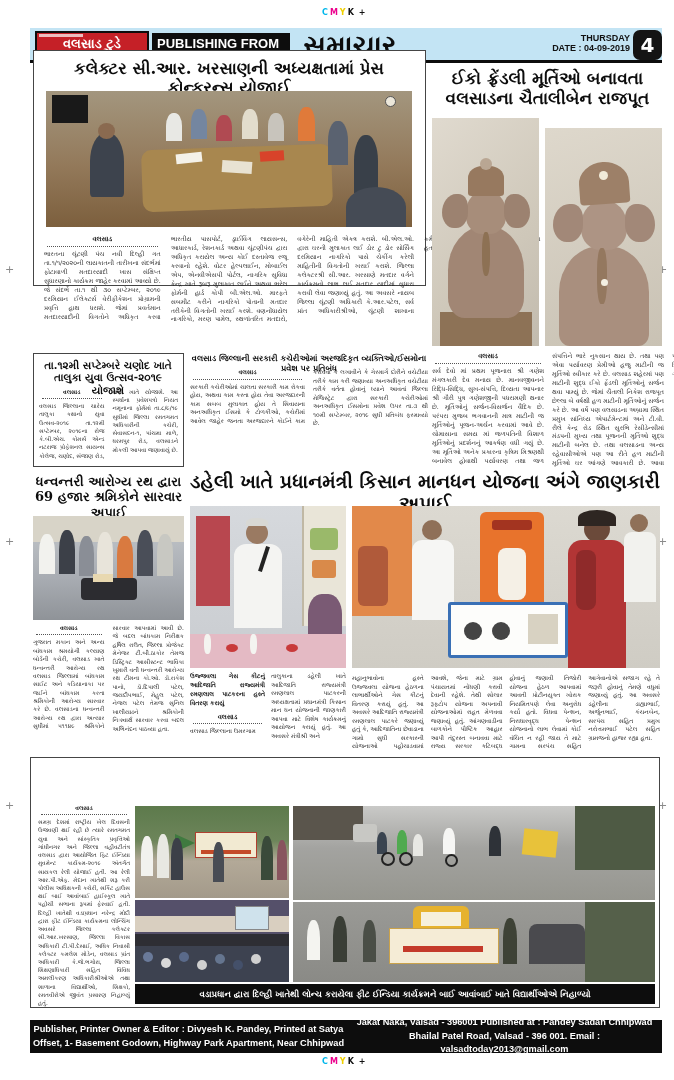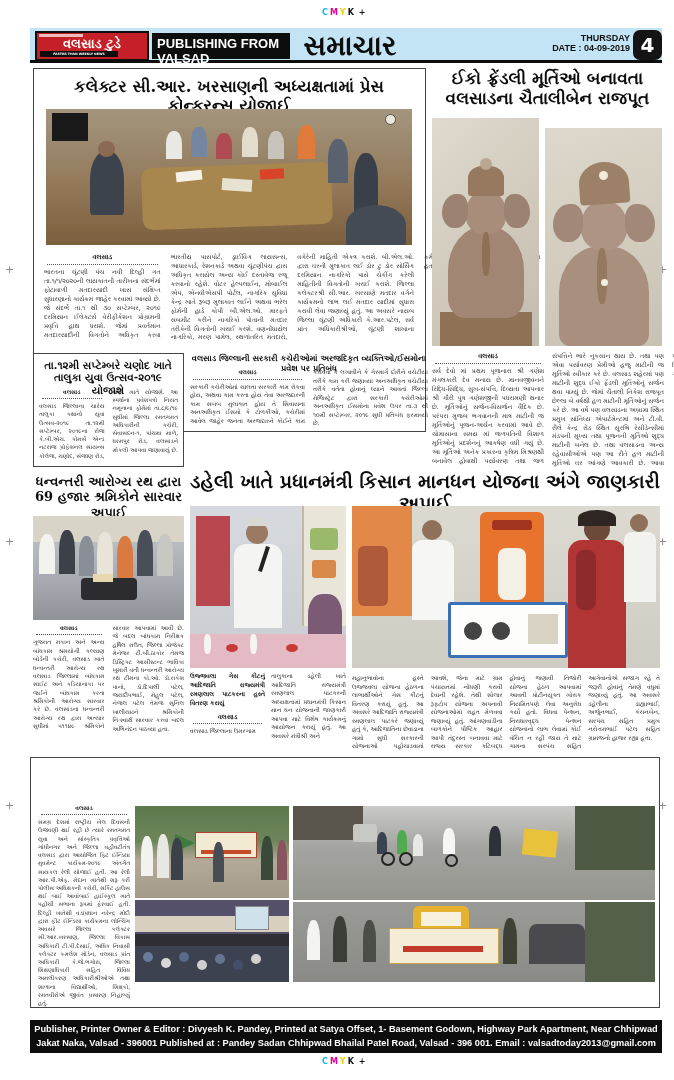--- a/index.html
+++ b/index.html
@@ -13,21 +13,21 @@
   .cols4{column-count:4;column-gap:7px}
   .dateline{text-align:center;font-weight:bold;font-size:6.6px;color:#111}
   .drule{border-top:1px dotted #555;margin:2px 3px 3px 3px;height:0}
   .box{position:absolute;border:1.5px solid #454545;background:#fff}
   .photo{position:absolute;overflow:hidden}
   .photo div{position:absolute}
   .regmark{position:absolute;color:#8a8a8a;font-size:11px;line-height:1}
   .caption-strip{position:absolute;background:#0d0d0d;color:#fff;font-weight:bold;display:flex;align-items:center;justify-content:center;text-align:center}
   .cmyk{position:absolute;font-size:8px;font-weight:bold;letter-spacing:1px;display:flex;gap:1px}
   .cmyk .c{color:#00b7eb}.cmyk .m{color:#ec008c}.cmyk .y{color:#f0d000}.cmyk .k{color:#111}.cmyk .p{color:#111;margin-left:3px}
-  .footerbar{position:absolute;background:#0d0d0d;color:#fff;font-weight:bold;font-size:9.2px;line-height:1.45;display:flex;flex-direction:column;align-items:center;justify-content:center;text-align:center;font-family:"Liberation Sans",sans-serif}
+  .footerbar{position:absolute;background:#0d0d0d;color:#fff;font-weight:bold;font-size:9.2px;line-height:1.45;display:flex;flex-direction:row;align-items:center;justify-content:center;text-align:center;font-family:"Liberation Sans",sans-serif}
 </style>
 </head>
 <body>
 
 <div class="cmyk" style="left:322px;top:8px">
   <span class="c">C</span>
   <span class="m">M</span>
   <span class="y">Y</span>
   <span class="k">K</span>
   <span class="p">+</span>
@@ -55,21 +55,21 @@
 
 <div class="abs" style="left:250px;top:29px;width:200px;text-align:center;font-size:28px;font-weight:800;color:#0c0c0c;font-family:'DejaVu Serif',serif">સમાચાર</div>
 
 <div class="abs" style="left:530px;top:33px;width:100px;text-align:right;font-family:'Liberation Sans',sans-serif">
   <div style="font-size:9px;font-weight:bold">THURSDAY</div>
   <div style="font-size:9px;font-weight:bold">DATE : 04-09-2019</div>
 </div>
 
 <div class="abs" style="left:633px;top:30px;width:29px;height:30px;background:#141414;border-radius:7px;color:#fff;font-size:20px;font-weight:bold;display:flex;align-items:center;justify-content:center">4</div>
 
-<div class="box" style="left:33px;top:68px;width:393px;height:364px">
+<div class="box" style="left:33px;top:50px;width:393px;height:236px">
   <div class="hl" style="position:absolute;left:6px;top:8px;width:378px;font-size:16.5px">કલેક્ટર સી.આર. ખરસાણની અધ્યક્ષતામાં પ્રેસ કોન્ફરન્સ યોજાઈ</div>
   <div class="photo" style="left:12px;top:40px;width:366px;height:136px;background:linear-gradient(180deg,#a3967e 0%,#93795a 55%,#7c5f3d 100%)">
     <div style="left:6px;top:4px;width:36px;height:28px;background:#191919"></div>
     <div style="right:16px;top:5px;width:11px;height:11px;border-radius:50%;background:#ece7da;border:1px solid #555"></div>
     <div style="left:96px;top:56px;width:190px;height:62px;background:#a8874f;border-radius:10px;transform:rotate(-2deg)"></div>
     <div style="left:130px;top:62px;width:26px;height:10px;background:#f4f1e8;transform:rotate(-6deg)"></div>
     <div style="left:176px;top:70px;width:30px;height:12px;background:#e8e2d2;transform:rotate(4deg)"></div>
     <div style="left:214px;top:60px;width:24px;height:10px;background:#d8432a;transform:rotate(-4deg)"></div>
     <div style="left:44px;top:42px;width:34px;height:64px;background:#3d434d;border-radius:45% 45% 8% 8%"></div>
     <div style="left:52px;top:32px;width:17px;height:16px;border-radius:50%;background:#8a6a50"></div>
@@ -265,20 +265,21 @@
     <div style="left:128px;top:10px;width:40px;height:14px;background:#f6f0dc"></div>
     <div style="left:96px;top:26px;width:110px;height:36px;background:#f5ecd6;border:1px solid #caa24a"></div>
     <div style="left:110px;top:44px;width:80px;height:6px;background:#c43a2a"></div>
     <div style="left:14px;top:18px;width:13px;height:40px;background:#f4f4f0;border-radius:45% 45% 0 0"></div>
     <div style="left:40px;top:14px;width:14px;height:46px;background:#3a3e36;border-radius:45% 45% 0 0"></div>
     <div style="left:70px;top:18px;width:13px;height:42px;background:#4a4e46;border-radius:45% 45% 0 0"></div>
     <div style="left:210px;top:16px;width:14px;height:46px;background:#3e4236;border-radius:45% 45% 0 0"></div>
     <div style="left:236px;top:22px;width:56px;height:40px;background:#4a4a4e;border-radius:8px 8px 0 0"></div>
   </div>
 
+  <div class="caption-strip" style="left:104px;top:226px;width:520px;height:20px;font-size:8.6px">વડાપ્રધાન દ્વારા દિલ્હી ખાતેથી લોન્ચ કરાયેલા  ફીટ ઈન્ડિયા કાર્યક્રમને બાઈ આવાંબાઈ ખાતે  વિદ્યાર્થીઓએ નિહાળ્યો</div>
 </div>
 
 <div class="footerbar" style="left:30px;top:1020px;width:632px;height:33px">
   <div>Publisher, Printer Owner &amp; Editor : Divyesh K. Pandey, Printed at Satya Offset, 1- Basement Godown, Highway Park Apartment, Near Chhipwad</div>
   <div>Jakat Naka, Valsad - 396001 Published at : Pandey Sadan Chhipwad Bhailal Patel Road, Valsad - 396 001. Email : valsadtoday2013@gmail.com</div>
 </div>
 
 <div class="cmyk" style="left:322px;top:1057px">
   <span class="c">C</span>
   <span class="m">M</span>

